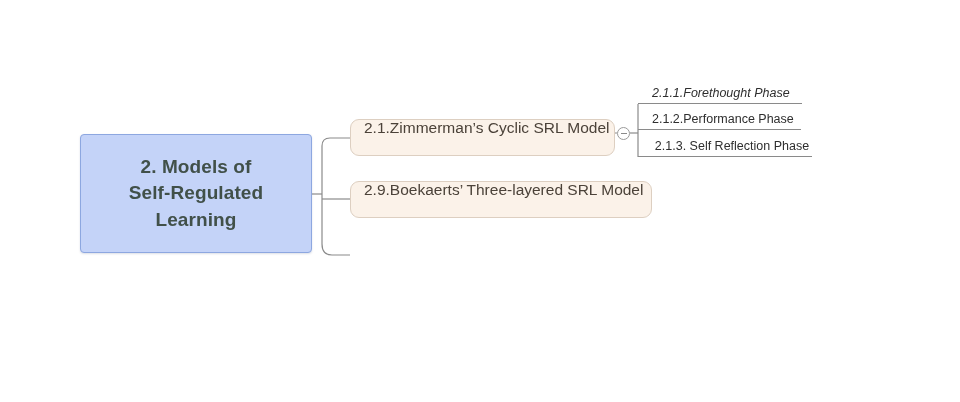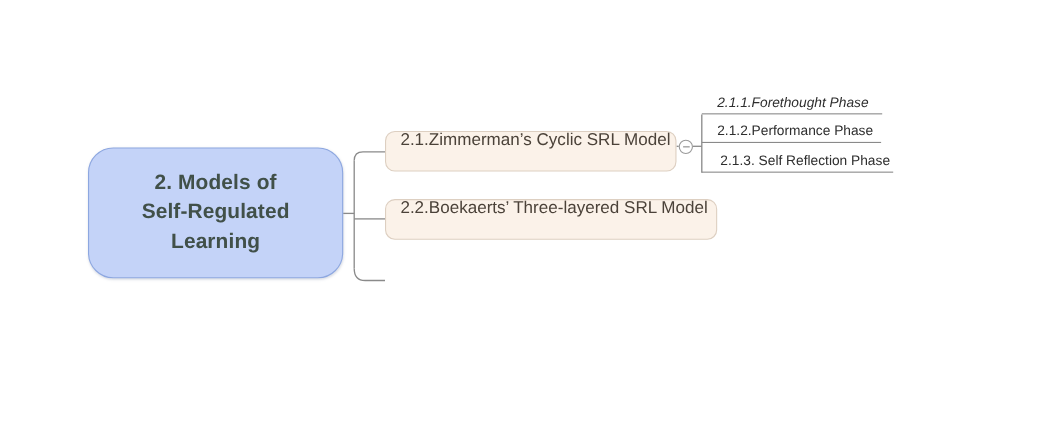--- a/index.html
+++ b/index.html
@@ -36,21 +36,21 @@
   
   .root-node {
     position: absolute;
     left: 80px;
     top: 134px;
     width: 232px;
     height: 119px;
     box-sizing: border-box;
     background: #c4d3f8;
     border: 1.6px solid #8da7e0;
-    border-radius: 23px;
+    border-radius: 4px;
     display: flex;
     align-items: center;
     justify-content: center;
     box-shadow: 0 1px 2px rgba(120,130,160,0.25);
   }
   .root-label {
     text-align: center;
     font-size: 19px;
     font-weight: bold;
     line-height: 1.38;
@@ -152,21 +152,21 @@
     <div class="root-label">2. Models of
 Self-Regulated
 Learning</div>
   </div>
 
   <div class="branch-node" id="branch-0">
     <span class="branch-label">2.1.Zimmerman’s Cyclic SRL Model</span>
   </div>
 
   <div class="branch-node" id="branch-1">
-    <span class="branch-label">2.2.Boekaerts’ Three-layered SRL Model</span>
+    <span class="branch-label">2.9.Boekaerts’ Three-layered SRL Model</span>
   </div>
 
 
   <div class="toggle"></div>
 
   <div class="leaf-node" id="leaf-0">
     <span class="leaf-label">2.1.1.Forethought Phase</span>
   </div>
 
   <div class="leaf-node" id="leaf-1">

